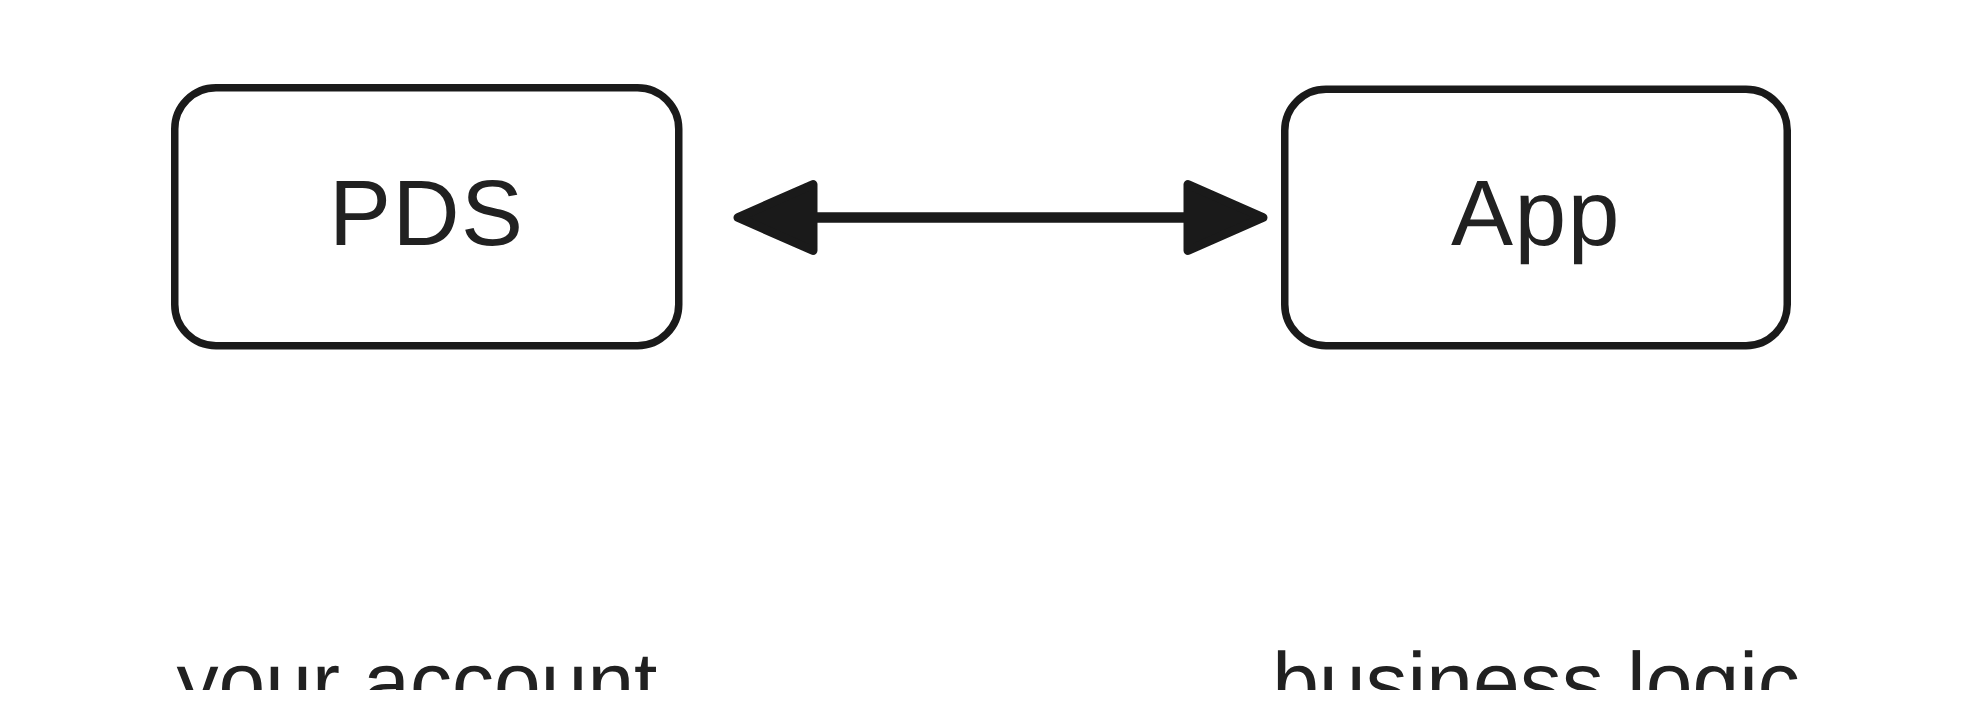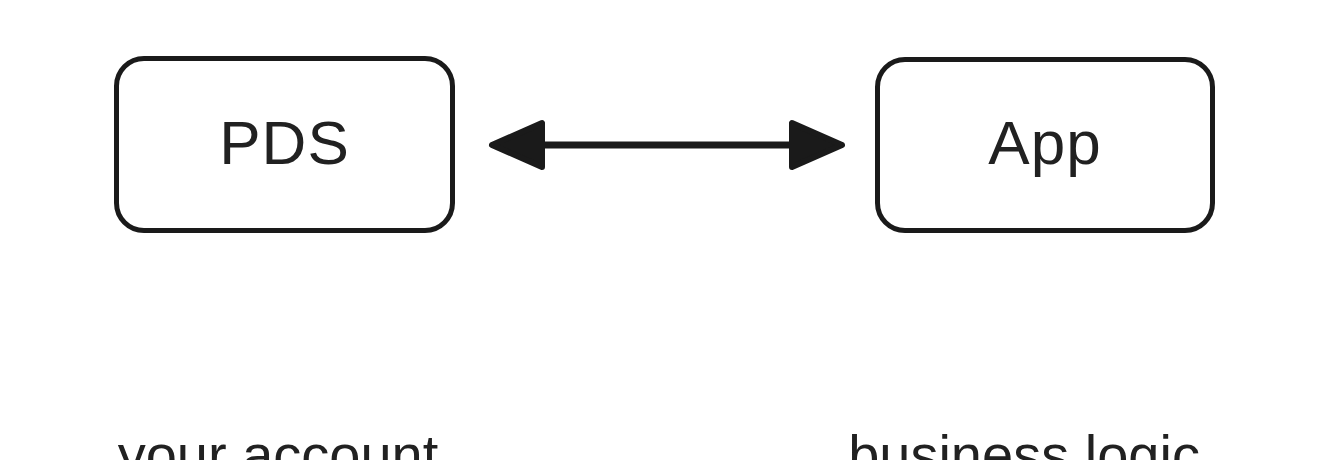--- a/index.html
+++ b/index.html
@@ -25,21 +25,21 @@
     align-items: center;
     justify-content: center;
   }
   .node-left {
     left: 114px;
     top: 56px;
     width: 341px;
     height: 177px;
   }
   .node-right {
-    left: 875px;
+    left: 854px;
     top: 57px;
     width: 340px;
     height: 176px;
   }
   .node-label {
     font-size: 62px;
     font-weight: 500;
     color: #212121;
     letter-spacing: 1px;
     line-height: 1;

